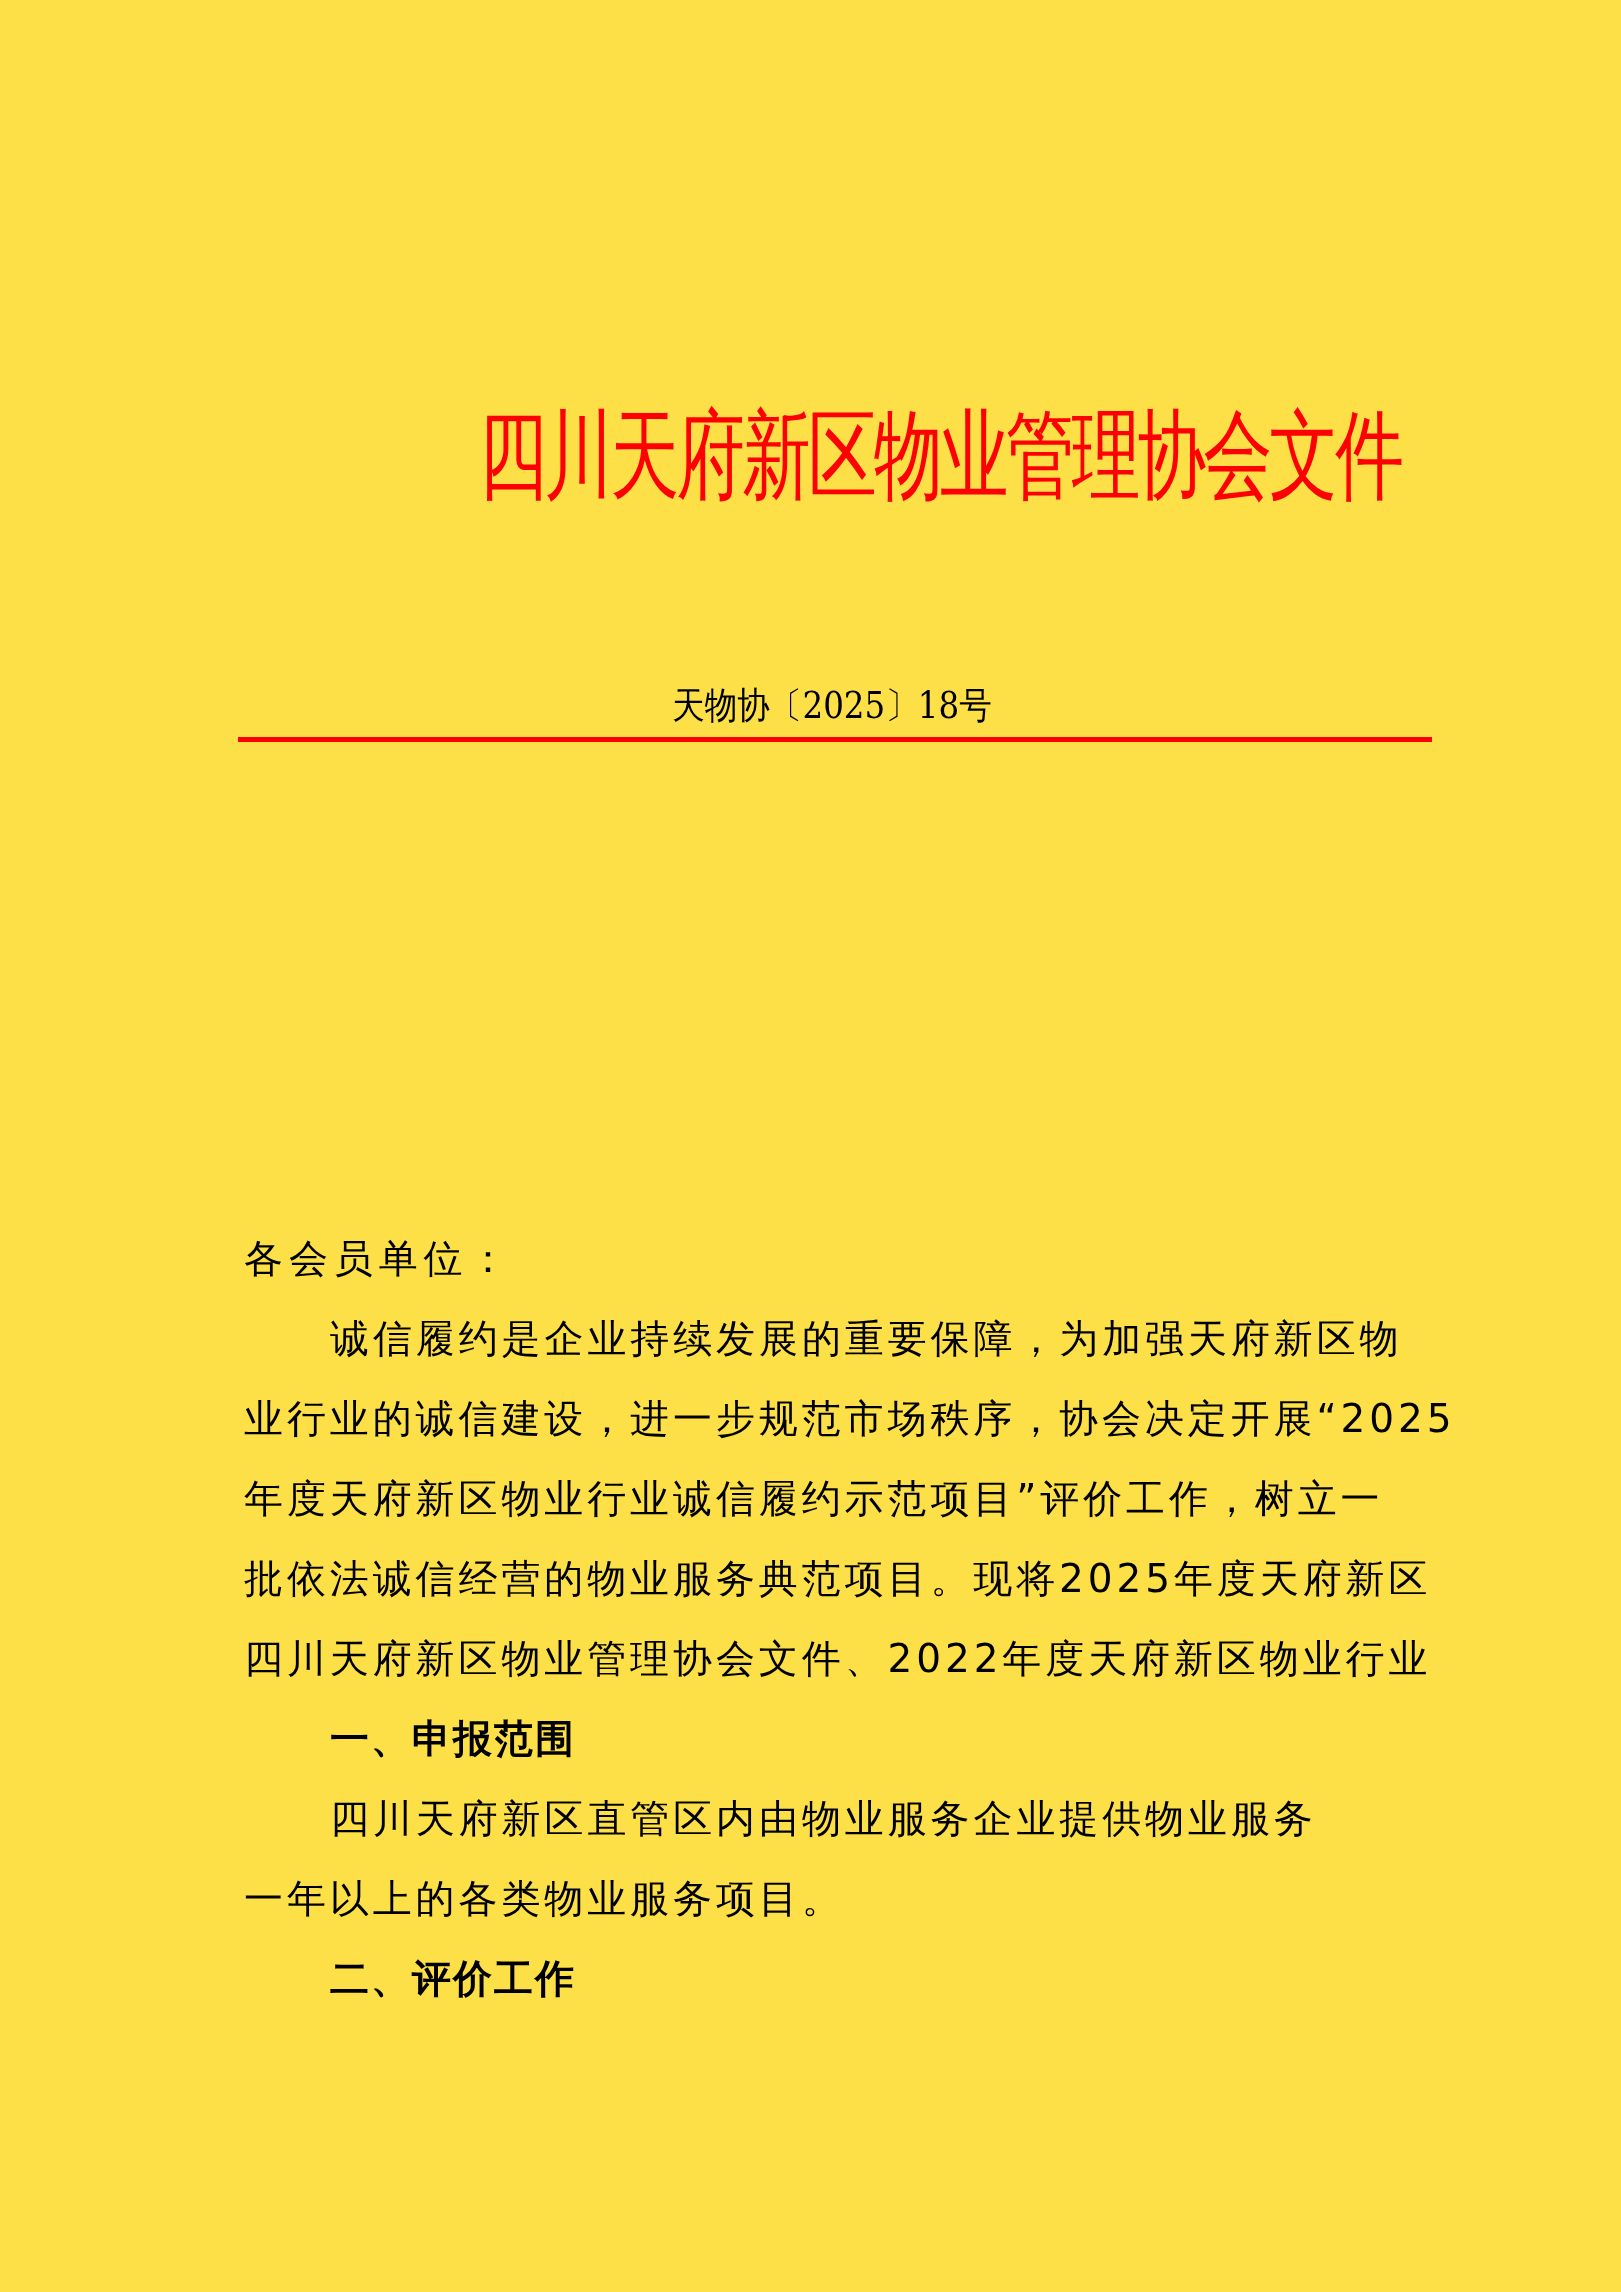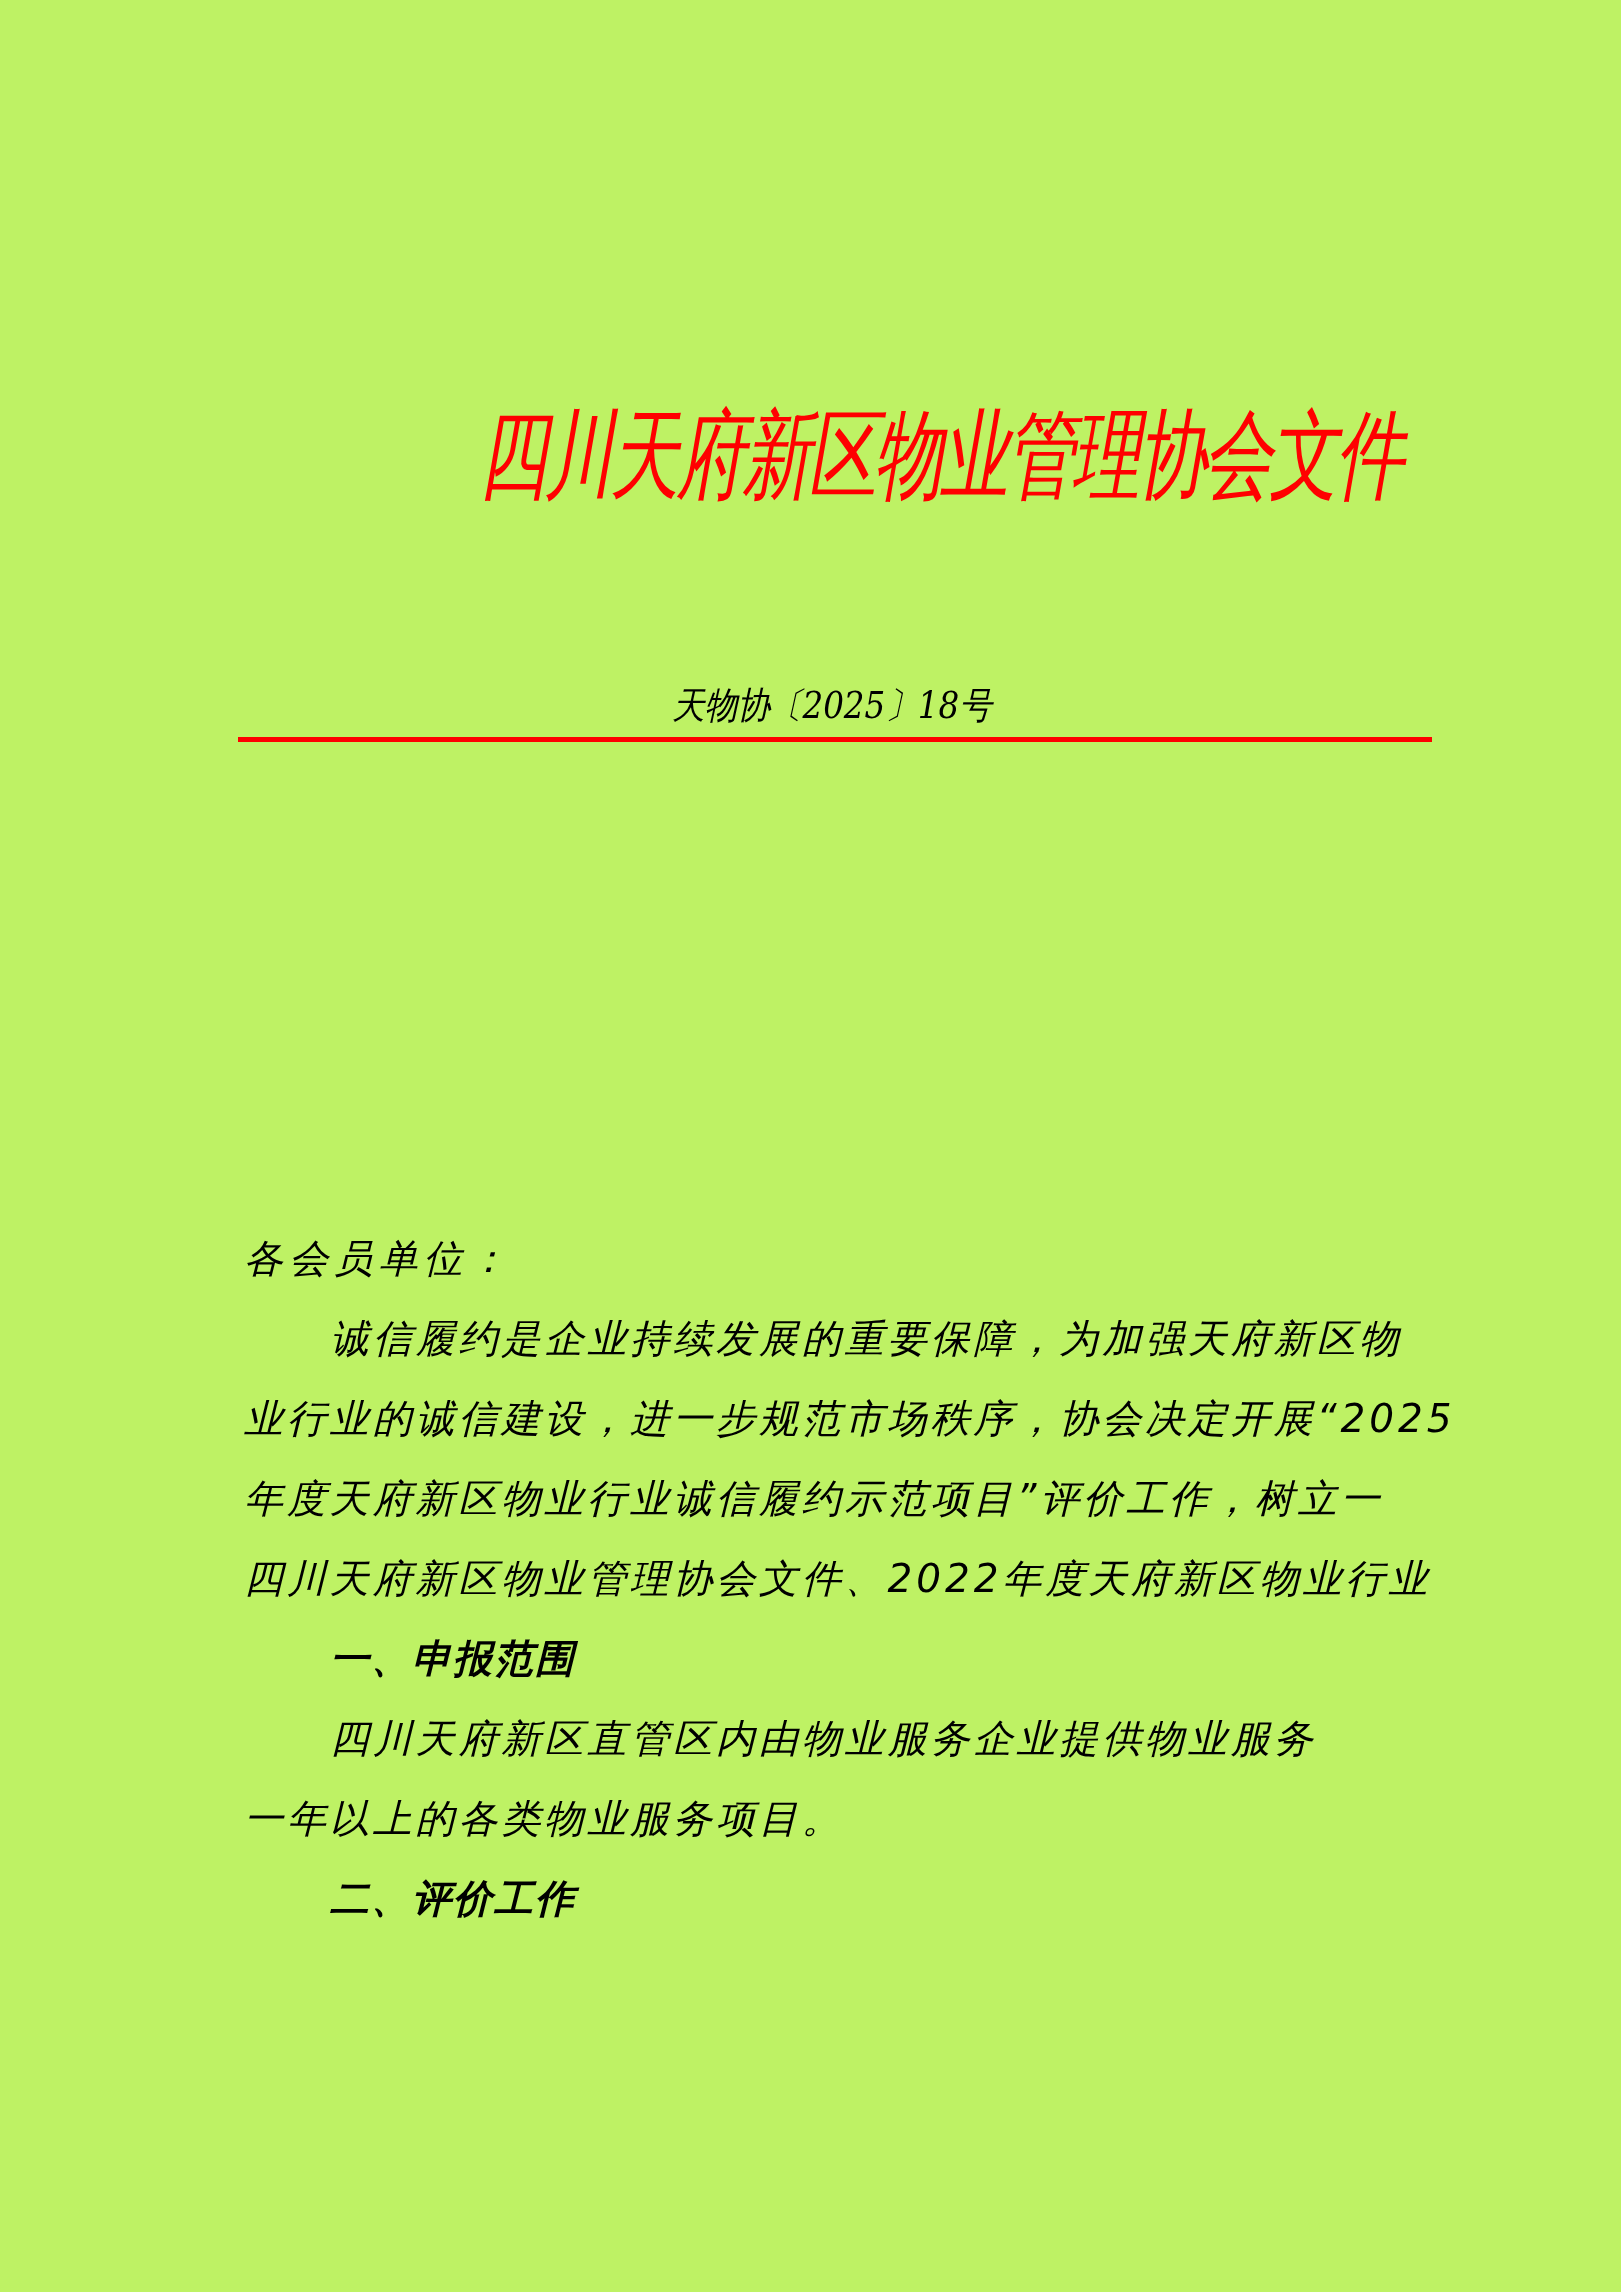--- a/index.html
+++ b/index.html
@@ -13,22 +13,21 @@
       position: relative;
       overflow: hidden;
       font-family: "DejaVu Serif", "Liberation Serif", serif;
       color: #000000;
     }
     .page {
       position: absolute;
       left: 0; top: 0;
       width: 1621px;
       height: 2293px;
-      background: #bef264;
-      font-style: italic;
+      background: #fde047;
     }
     .red-header {
       position: absolute;
       left: 323px;
       top: 387px;
       width: 1039px;
       text-align: center;
       font-family: "DejaVu Serif", "Liberation Serif", serif;
       font-size: 98px;
       line-height: 137px;
@@ -103,20 +102,21 @@
   <div class="red-rule"></div>
 
 
   <div class="body">
     <span class="salutation">各会员单位：</span>
 
     <div>
       <span class="para-line indent">诚信履约是企业持续发展的重要保障，为加强天府新区物</span>
       <span class="para-line">业行业的诚信建设，进一步规范市场秩序，协会决定开展“2025</span>
       <span class="para-line">年度天府新区物业行业诚信履约示范项目”评价工作，树立一</span>
+      <span class="para-line">批依法诚信经营的物业服务典范项目。现将2025年度天府新区</span>
       <span class="para-line">四川天府新区物业管理协会文件、2022年度天府新区物业行业</span>
     </div>
 
     <div>
       <span class="section-heading">一、申报范围</span>
       <span class="para-line indent">四川天府新区直管区内由物业服务企业提供物业服务</span>
       <span class="para-line">一年以上的各类物业服务项目。</span>
     </div>
 
     <div>

